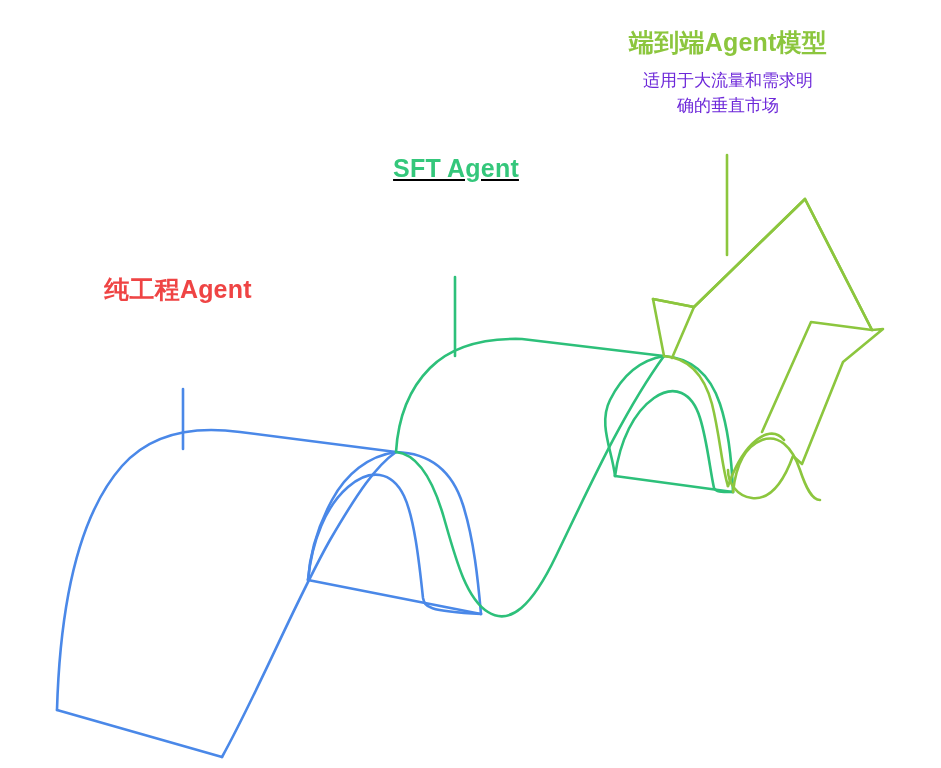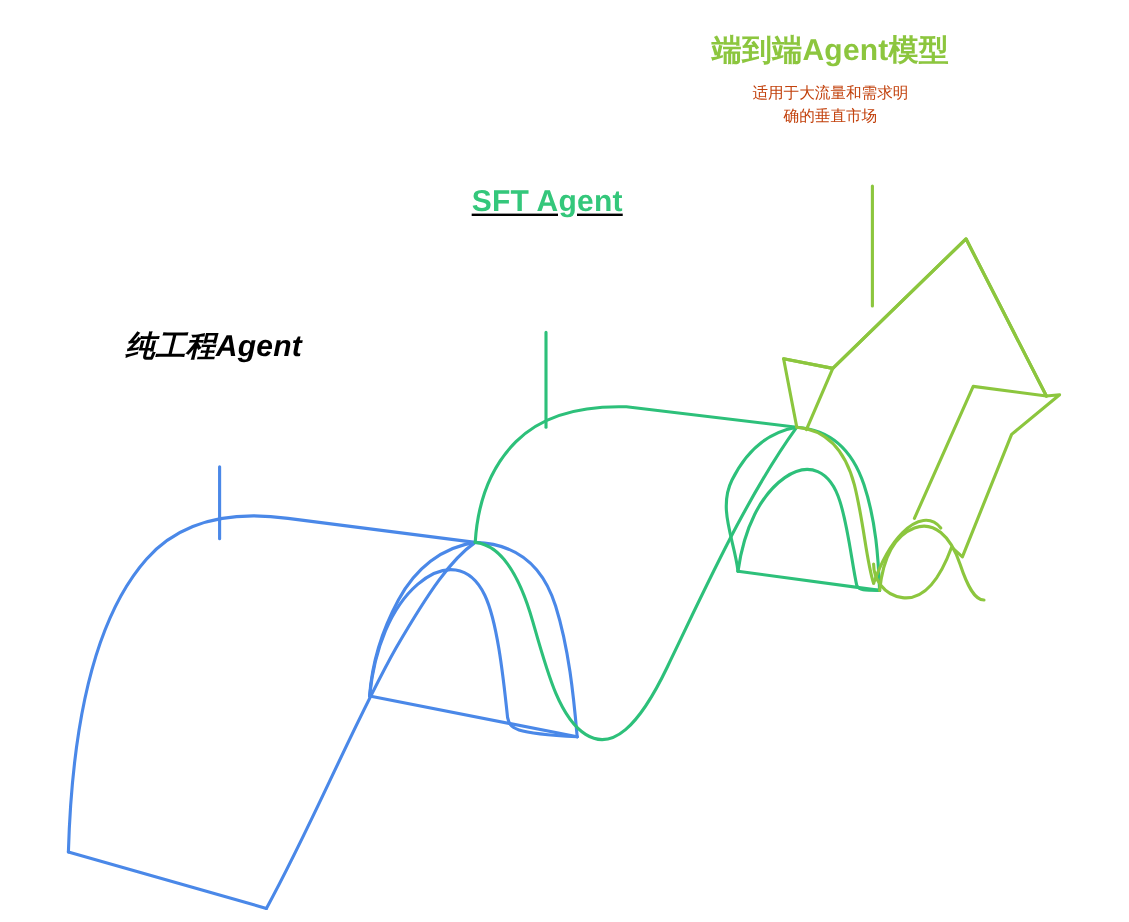--- a/index.html
+++ b/index.html
@@ -28,33 +28,33 @@
   }
   .callout .title {
     font-size: 25px;
     font-weight: bold;
     letter-spacing: 0.2px;
     line-height: 1.25;
     white-space: nowrap;
   }
   .callout .desc {
     margin-top: 11px;
-    font-size: 13px;
+    font-size: 17px;
     font-weight: 400;
     line-height: 1.45;
-    color: #c2410c;
+    color: #6d28d9;
   }
   .callout .desc span { display: block; }
 
   
   #callout-1 { left: 52px;  top: 274px; width: 252px; }
   #callout-2 { left: 330px; top: 153px; width: 252px; text-decoration: underline; }
-  #callout-3 { left: 566px; top: 27px;  width: 252px; }
+  #callout-3 { left: 602px; top: 27px;  width: 252px; }
 
-  #callout-1 .title { color: #000000; font-style: italic; }
+  #callout-1 .title { color: #ef4444; }
   #callout-2 .title { color: #34c77b; }
   #callout-3 .title { color: #8cc63e; }
 </style>
 </head>
 <body>
 
 <svg id="canvas" viewBox="0 0 941 768" xmlns="http://www.w3.org/2000/svg">
 
   <g fill="none" stroke="#4a88e8" stroke-width="2.6" stroke-linecap="round" stroke-linejoin="round">
 

